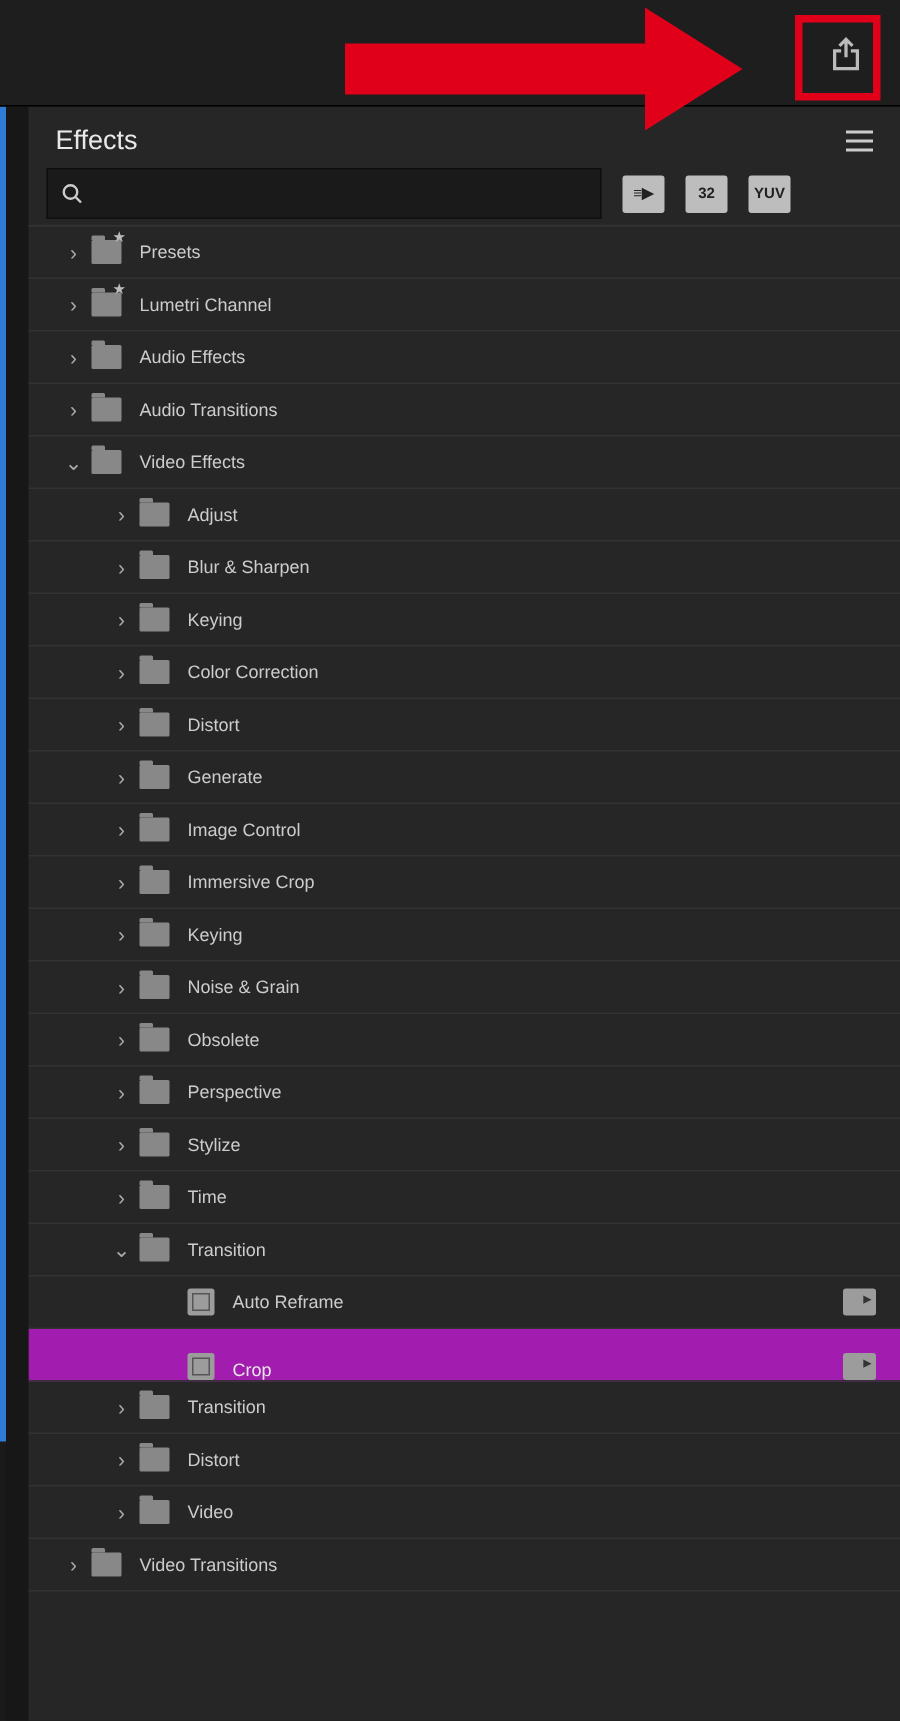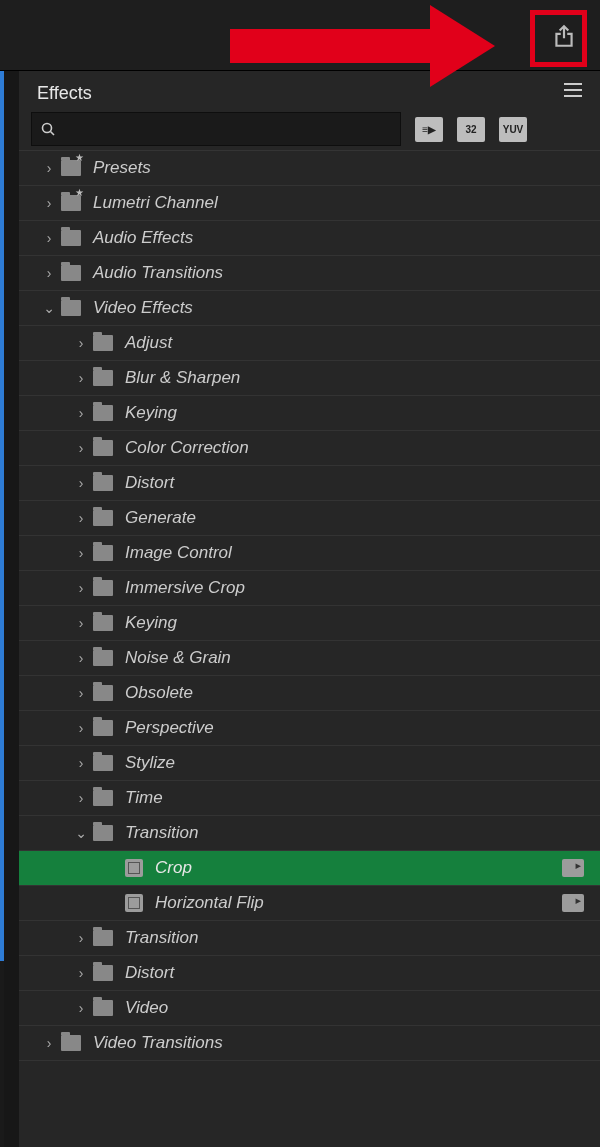--- a/index.html
+++ b/index.html
@@ -6,42 +6,42 @@
   .topbar{height:70px;background:#1e1e1e;position:relative;border-bottom:1px solid #000;}
   .export-btn{position:absolute;top:17px;right:17px;width:38px;height:38px;display:flex;align-items:center;justify-content:center;}
   .export-frame{position:absolute;top:10px;right:13px;width:47px;height:47px;border:5px solid #e1001a;pointer-events:none;}
   .arrow{position:absolute;top:20px;left:230px;width:300px;height:40px;}
   .arrow .shaft{position:absolute;left:0;top:9px;width:200px;height:34px;background:#e1001a;}
   .arrow .head{position:absolute;left:200px;top:-15px;width:0;height:0;border-top:41px solid transparent;border-bottom:41px solid transparent;border-left:65px solid #e1001a;}
   .panel-wrap{display:flex;height:calc(1147px - 70px);}
   .blue-strip{width:4px;background:#2e7cd6;height:890px;}
   .black-strip{width:15px;background:#171717;}
   .panel{flex:1;background:#262626;display:flex;flex-direction:column;}
-  .panel-header{display:flex;align-items:flex-start;justify-content:space-between;padding:12px 18px 8px 18px;}
+  .panel-header{display:flex;align-items:center;justify-content:space-between;padding:12px 18px 8px 18px;}
   .panel-title{font-size:18px;color:#e8e8e8;}
   .menu-icon{width:18px;height:14px;display:flex;flex-direction:column;justify-content:space-between;}
   .menu-icon span{display:block;height:2px;background:#ccc;}
   .search-row{display:flex;align-items:center;padding:0 40px 4px 12px;gap:14px;}
   .search-box{flex:0 0 352px;height:32px;background:#1a1a1a;border:1px solid #0e0e0e;display:flex;align-items:center;padding:0 8px;}
   .search-box svg{flex-shrink:0;}
   .filter-btn{width:28px;height:25px;background:#bdbdbd;border-radius:2px;display:flex;align-items:center;justify-content:center;color:#222;font-size:10px;font-weight:bold;}
   .tree{flex:1;overflow:hidden;border-top:1px solid #343434;}
   .row{display:flex;align-items:center;height:34px;border-bottom:1px solid #333;cursor:default;padding-right:16px;}
-  .row.selected{background:#15803d;}
+  .row.selected{background:#a21caf;align-items:flex-end;}
   .chev{width:14px;display:flex;justify-content:center;color:#aaa;font-size:14px;}
   .spacer{display:inline-block;}
   .folder-icon,.preset-icon,.effect-icon{width:20px;height:16px;margin-right:12px;flex-shrink:0;}
   .folder-icon{background:#888;border-radius:1px;position:relative;}
   .folder-icon::before{content:"";position:absolute;top:-3px;left:0;width:9px;height:3px;background:#888;border-radius:1px 1px 0 0;}
   .preset-icon{background:#888;border-radius:1px;position:relative;}
   .preset-icon::before{content:"";position:absolute;top:-3px;left:0;width:9px;height:3px;background:#888;border-radius:1px 1px 0 0;}
   .preset-icon::after{content:"★";position:absolute;top:-8px;right:-3px;font-size:10px;color:#bbb;}
   .effect-icon{width:18px;height:18px;background:#9c9c9c;border-radius:2px;position:relative;}
   .effect-icon::after{content:"";position:absolute;top:3px;left:3px;right:3px;bottom:3px;border:1px solid #555;}
-  .label{color:#ccc;font-size:17px;white-space:nowrap;font-style:italic;}
+  .label{color:#ccc;font-size:12px;white-space:nowrap;}
   .row.selected .label{color:#e6e6e6;}
   .accel{width:22px;height:18px;background:#9c9c9c;border-radius:2px;margin-left:auto;position:relative;}
   .accel::after{content:"▸";position:absolute;right:3px;top:0;font-size:11px;color:#333;}
 </style>
 </head>
 <body>
 
 <div class="topbar">
   <div class="export-btn">
     <svg width="26" height="26" viewBox="0 0 24 24">
@@ -193,35 +193,35 @@
           <span class="chev" style="width: 24px;">›</span>
           <span class="folder-icon"></span>
           <span class="label">Time</span>
         </div>
         <div class="row">
           <span class="spacer" style="width: 50px;"></span>
           <span class="chev" style="width: 24px;">⌄</span>
           <span class="folder-icon"></span>
           <span class="label">Transition</span>
         </div>
+        <div class="row">
+          <span class="spacer" style="width: 82px;"></span>
+          <span class="chev" style="width: 24px;"></span>
+          <span class="effect-icon"></span>
+          <span class="label">Auto Reframe</span>
+          <span class="accel"></span>
+        </div>
         <div class="row selected">
           <span class="spacer" style="width: 82px;"></span>
           <span class="chev" style="width: 24px;"></span>
           <span class="effect-icon"></span>
           <span class="label">Crop</span>
           <span class="accel"></span>
         </div>
         <div class="row">
-          <span class="spacer" style="width: 82px;"></span>
-          <span class="chev" style="width: 24px;"></span>
-          <span class="effect-icon"></span>
-          <span class="label">Horizontal Flip</span>
-          <span class="accel"></span>
-        </div>
-        <div class="row">
           <span class="spacer" style="width: 50px;"></span>
           <span class="chev" style="width: 24px;">›</span>
           <span class="folder-icon"></span>
           <span class="label">Transition</span>
         </div>
         <div class="row">
           <span class="spacer" style="width: 50px;"></span>
           <span class="chev" style="width: 24px;">›</span>
           <span class="folder-icon"></span>
           <span class="label">Distort</span>

